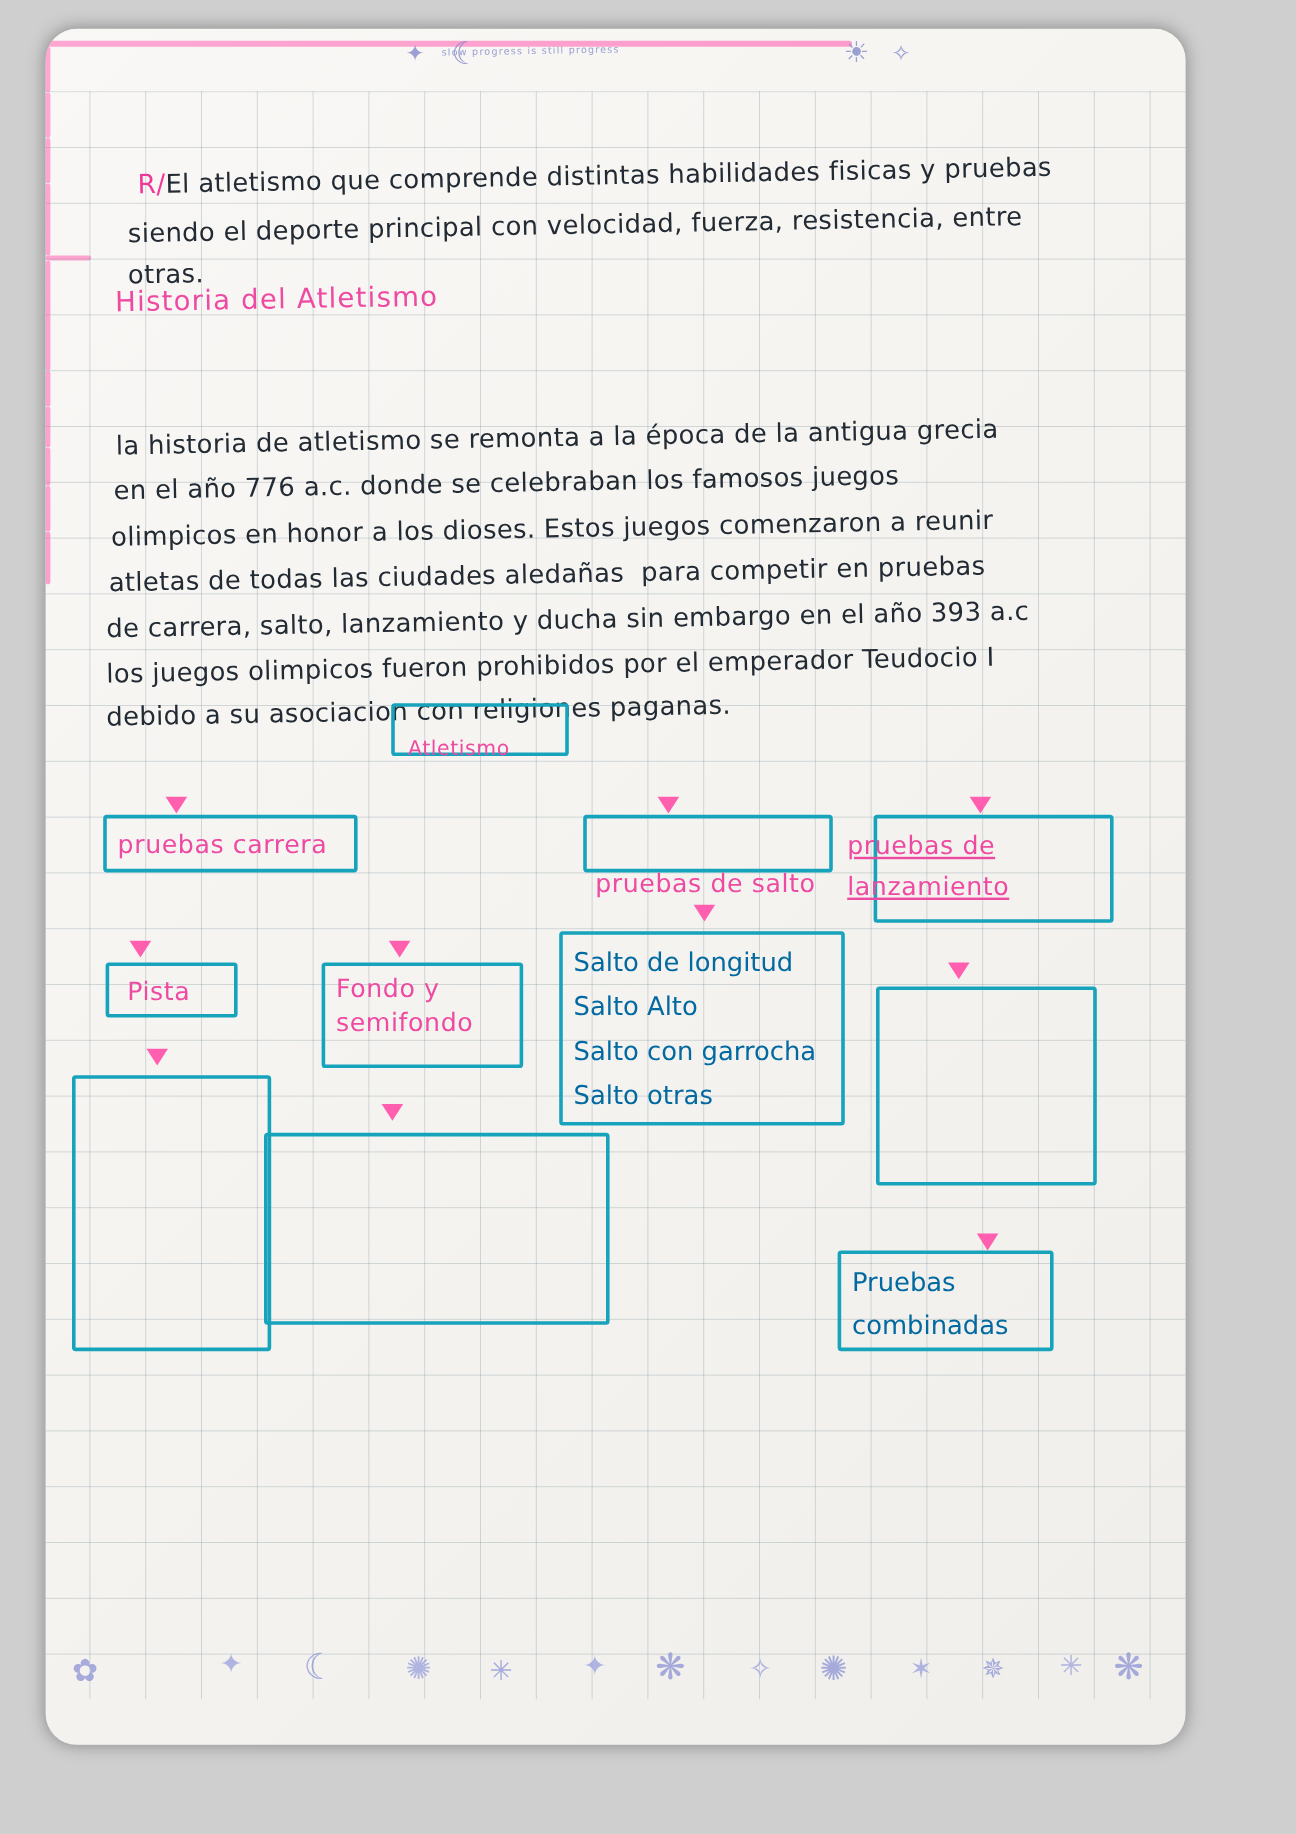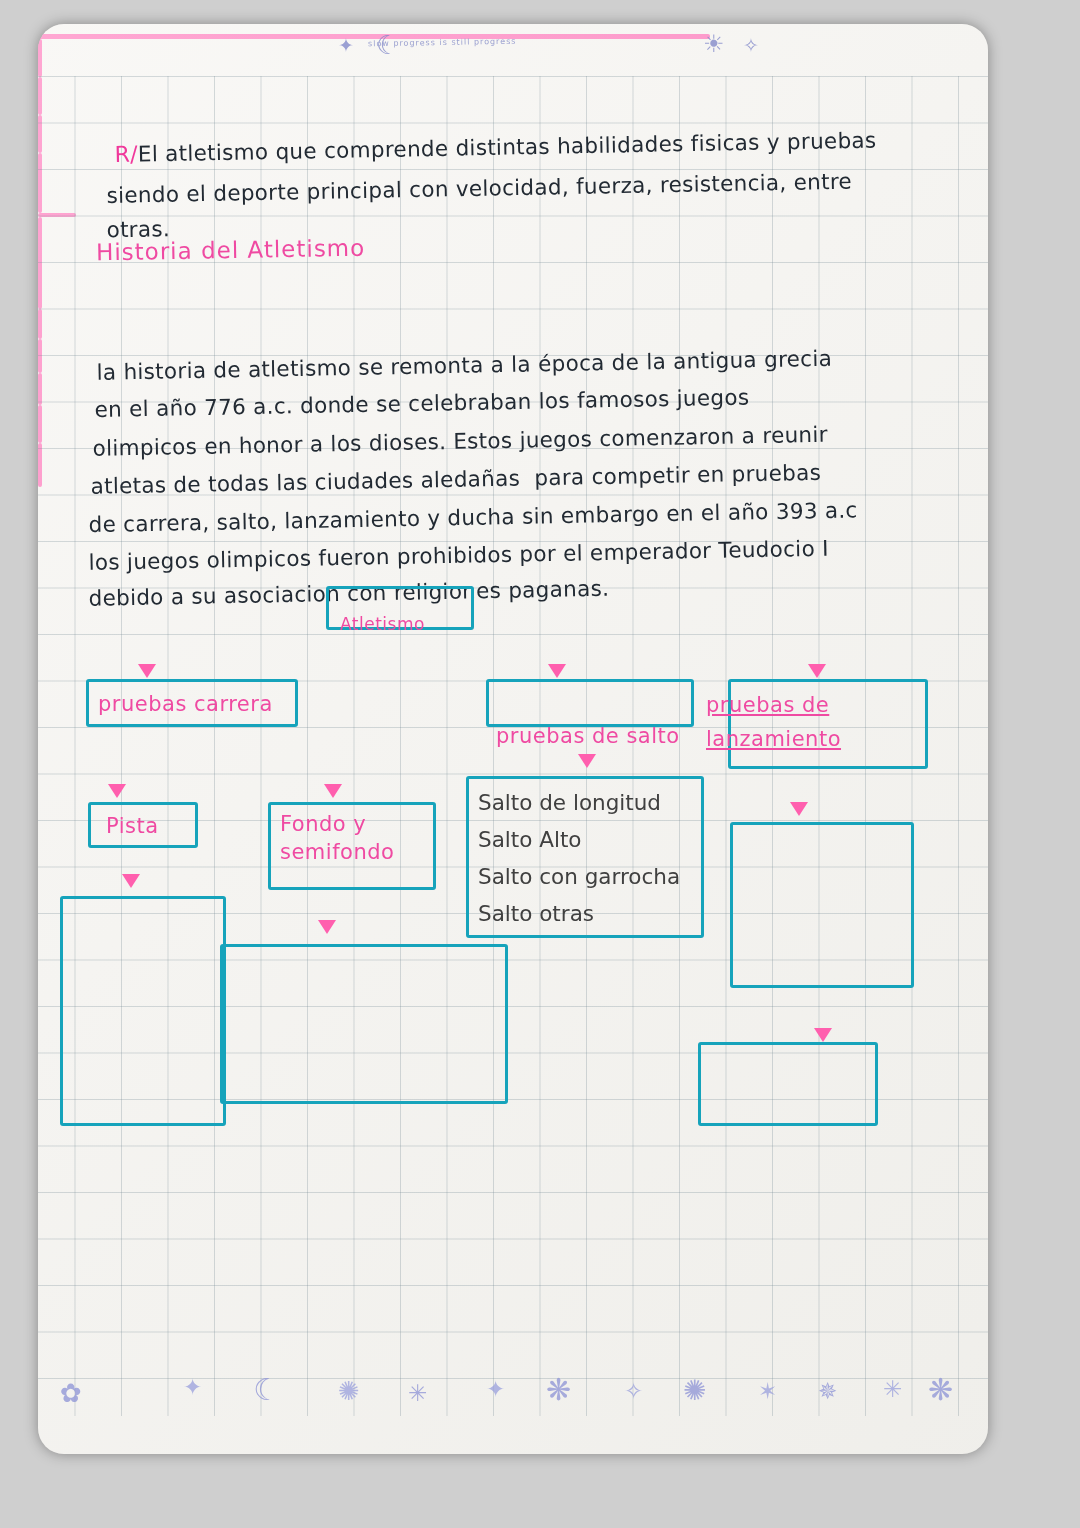--- a/index.html
+++ b/index.html
@@ -81,21 +81,21 @@
     font-size:21px;
     color:#ef4aa2;
     letter-spacing:.5px;
     white-space:pre;
     line-height:28px;
   }
   .list{
     position:absolute;
     font-size:21.5px;
     line-height:37px;
-    color:#404040;
+    color:#0369a1;
     white-space:pre;
   }
   .arrow-head{
     position:absolute;width:0;height:0;
   }
   .ah-down{
     border-left:9px solid transparent;
     border-right:9px solid transparent;
     border-top:14px solid #ff5fae;
   }
@@ -210,20 +210,22 @@
 
   <div class="line-v" style="left:760px;top:745px;height:38px;"></div>
   <div class="arrow-head ah-down" style="left:752px;top:778px;"></div>
 
   <div class="box" style="left:692px;top:798px;width:184px;height:166px;"></div>
 
   <div class="line-v" style="left:784px;top:964px;height:44px;"></div>
   <div class="arrow-head ah-down" style="left:776px;top:1004px;"></div>
 
   <div class="box" style="left:660px;top:1018px;width:180px;height:84px;"></div>
+  <div class="list" style="left:672px;top:1028px;line-height:36px;white-space:pre-line;">Pruebas
+combinadas</div>
 
   <div class="doodle-row doodle-bottom">
     <span style="left:22px;top:6px;font-size:26px;color:#8d93d6;">✿</span>
     <span style="left:145px;top:2px;color:#9aa0dd;">✦</span>
     <span style="left:215px;top:0px;font-size:30px;color:#8d93d6;">☾</span>
     <span style="left:300px;top:4px;font-size:26px;color:#9aa0dd;">✺</span>
     <span style="left:370px;top:8px;color:#8d93d6;">✳</span>
     <span style="left:448px;top:4px;color:#9aa0dd;">✦</span>
     <span style="left:508px;top:0px;font-size:30px;color:#8d93d6;">❋</span>
     <span style="left:586px;top:6px;color:#9aa0dd;">✧</span>

